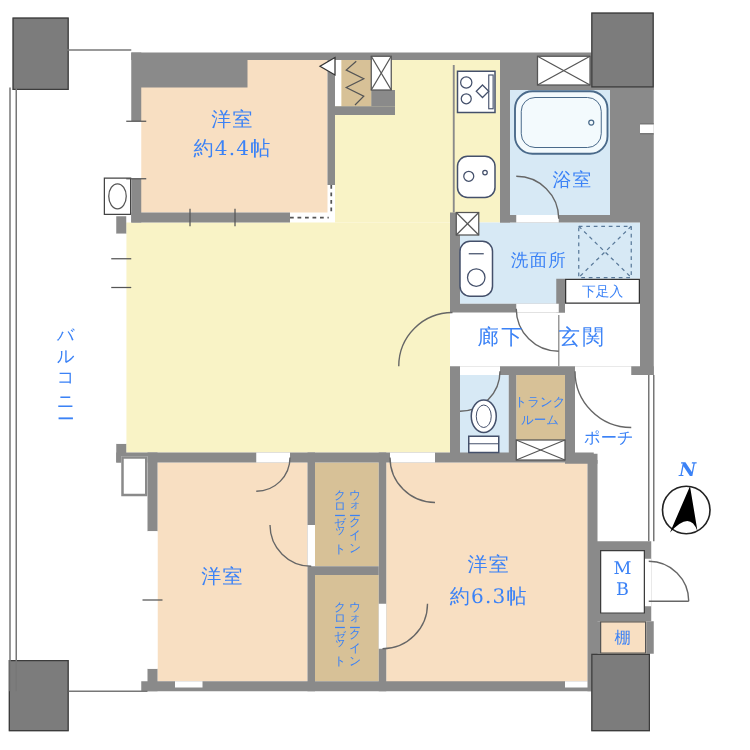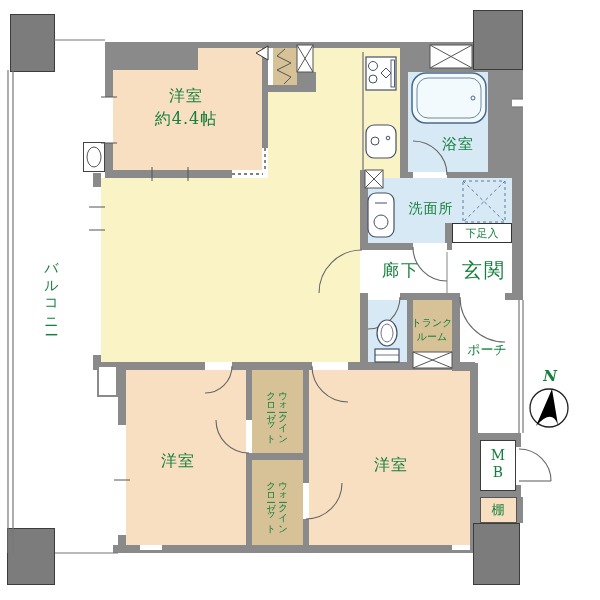--- a/index.html
+++ b/index.html
@@ -1,17 +1,17 @@
 <!DOCTYPE html>
 <html><head>
 <meta charset="utf-8">
 <style>
   html,body{margin:0;padding:0;background:#ffffff;}
   #plan{position:relative;width:600px;height:600px;background:#ffffff;overflow:hidden;
-        font-family:"DejaVu Serif","Liberation Serif",serif;color:#15803d;text-decoration:underline;}
+        font-family:"DejaVu Serif","Liberation Serif",serif;color:#3b82f6;text-decoration:underline;}
   .abs{position:absolute;}
   .w{position:absolute;background:#8a8a8a;}
   .pillar{position:absolute;background:#7c7c7c;border:1.5px solid #3c3c3c;box-sizing:border-box;}
   .gap{position:absolute;background:#ffffff;}
   .lbl{position:absolute;transform:translate(-50%,-50%);text-align:center;white-space:nowrap;}
   .vtxt{writing-mode:vertical-rl;text-orientation:upright;white-space:normal;}
   .vcols{writing-mode:vertical-rl;text-orientation:upright;}
   .vcols span{display:block;}
   svg{position:absolute;left:0;top:0;}
 </style>
@@ -209,32 +209,33 @@
     </g>
   </svg>
 
   <div class="lbl" style="left:186px;top:107px;font-size:16px;line-height:23px;letter-spacing:1px;">
     <div>洋室</div>
       <div>約4.4帖</div>
   </div>
   <div class="lbl" style="left:458px;top:144px;font-size:15px;letter-spacing:1px;">浴室</div>
   <div class="lbl" style="left:431px;top:209px;font-size:14px;letter-spacing:1px;">洗面所</div>
   <div class="lbl" style="left:482px;top:233px;font-size:11px;">下足入</div>
-  <div class="lbl" style="left:484px;top:270px;font-size:20px;letter-spacing:2px;">玄関</div>
+  <div class="lbl" style="left:466px;top:270px;font-size:17px;letter-spacing:2px;">玄関</div>
   <div class="lbl" style="left:401px;top:270px;font-size:17px;letter-spacing:2px;">廊下</div>
   <div class="lbl" style="left:432px;top:330px;font-size:10px;line-height:14px;">
     <div>トランク</div>
       <div>ルーム</div>
   </div>
   <div class="lbl" style="left:487px;top:350px;font-size:13px;">ポーチ</div>
   <div class="lbl" style="left:178px;top:461px;font-size:16px;line-height:24px;letter-spacing:1px;">
     <div>洋室</div>
   </div>
   <div class="lbl" style="left:391px;top:464px;font-size:16px;line-height:25px;letter-spacing:1px;">
     <div>洋室</div>
+      <div>約6.3帖</div>
   </div>
   <div class="lbl vcols" style="left:277px;top:412px;font-size:9.5px;line-height:12px;">
     <span>ウォークイン</span>
       <span>クローゼット</span>
   </div>
   <div class="lbl vcols" style="left:277px;top:502px;font-size:9.5px;line-height:12px;">
     <span>ウォークイン</span>
       <span>クローゼット</span>
   </div>
   <div class="lbl" style="left:498px;top:464px;font-size:14px;line-height:17px;">

